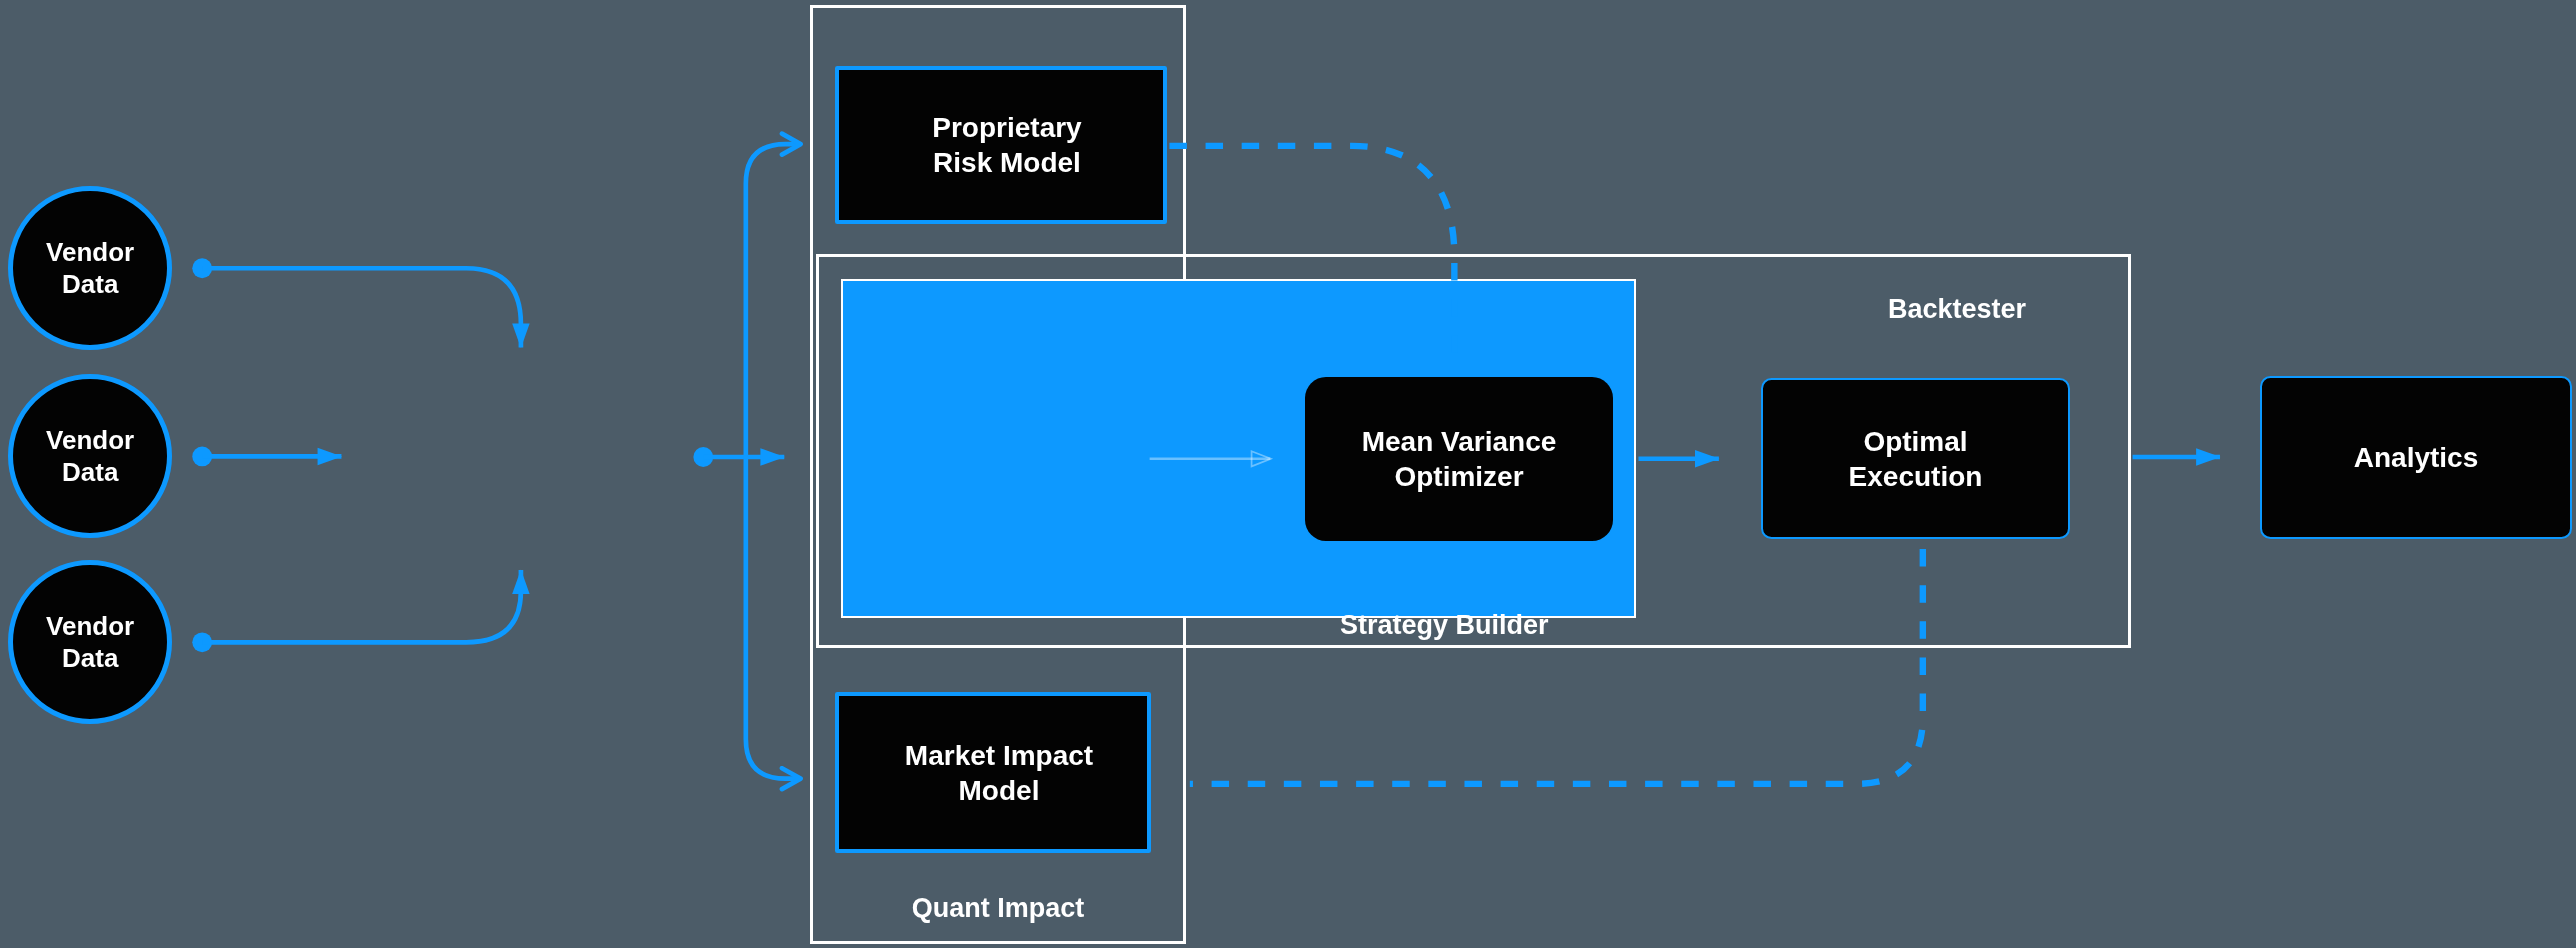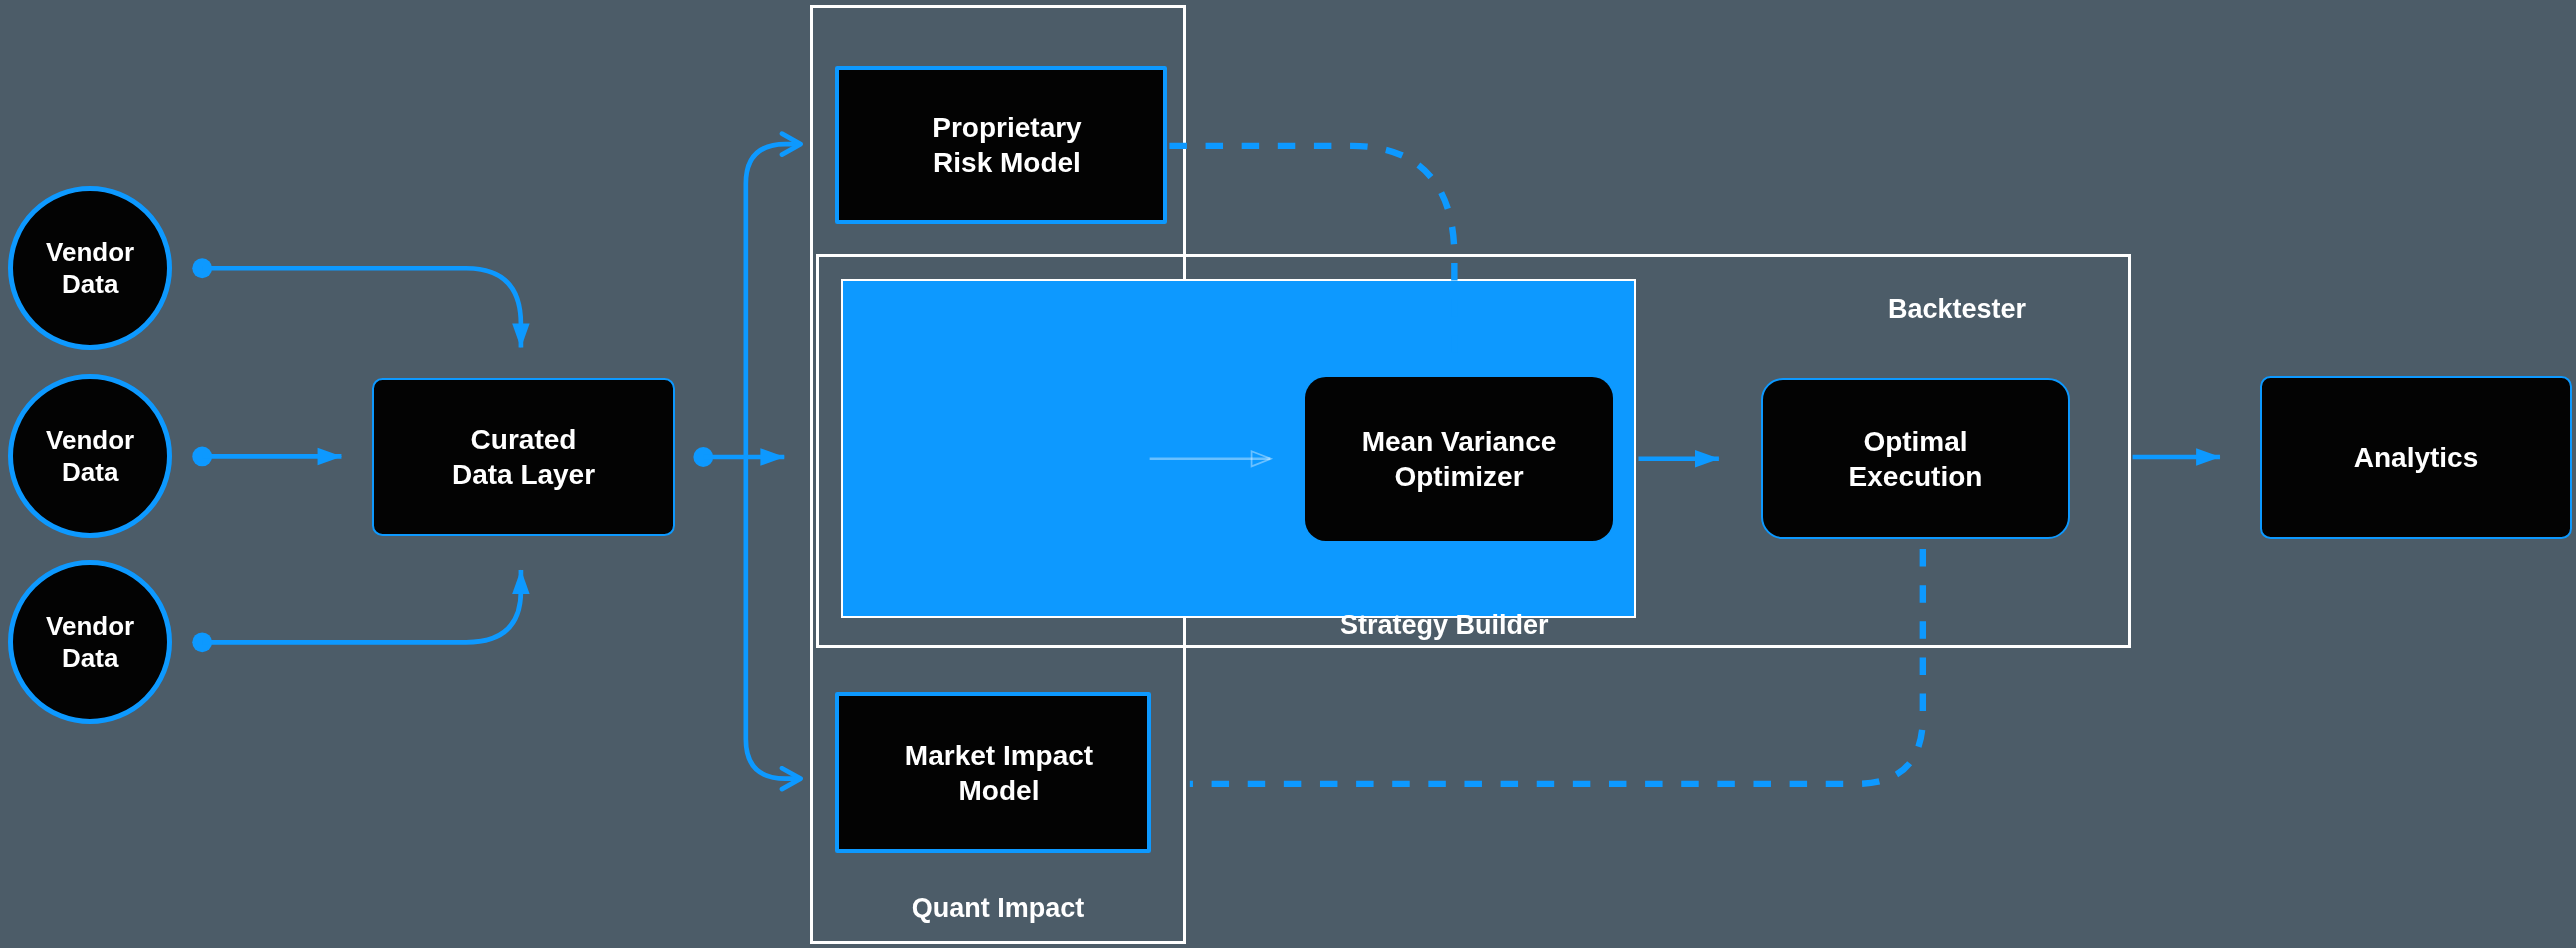--- a/index.html
+++ b/index.html
@@ -71,37 +71,33 @@
   </div>
   <div class="node circle" style="left:8.2px;top:374px;width:164px;height:164px;">
     <span>Vendor
 Data</span>
   </div>
   <div class="node circle" style="left:8.2px;top:560px;width:164px;height:164px;">
     <span>Vendor
 Data</span>
   </div>
 
-  <div class="node rounded" style="left:372px;top:378px;width:303px;height:158px;">
-    <span>Curated
-Data Layer</span>
-  </div>
 
   <div class="node squareb" style="left:835px;top:66px;width:332px;height:158px;">
     <span>Proprietary
 Risk Model</span>
   </div>
 
 
   <div class="node plain" style="left:1305px;top:377px;width:308px;height:164px;">
     <span>Mean Variance
 Optimizer</span>
   </div>
 
-  <div class="node rounded" style="left:1761px;top:378px;width:309px;height:161px;border-radius:22px;">
+  <div class="node rounded" style="left:1761px;top:378px;width:309px;height:161px;">
     <span>Optimal
 Execution</span>
   </div>
 
   <div class="node squareb" style="left:835px;top:692px;width:316px;height:161px;">
     <span>Market Impact
 Model</span>
   </div>
 
   <div class="node rounded" style="left:2260px;top:376px;width:312px;height:163px;">

